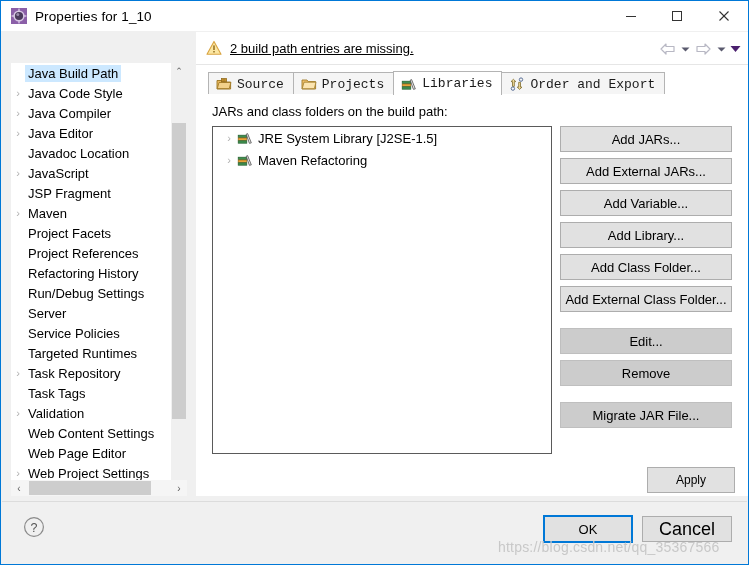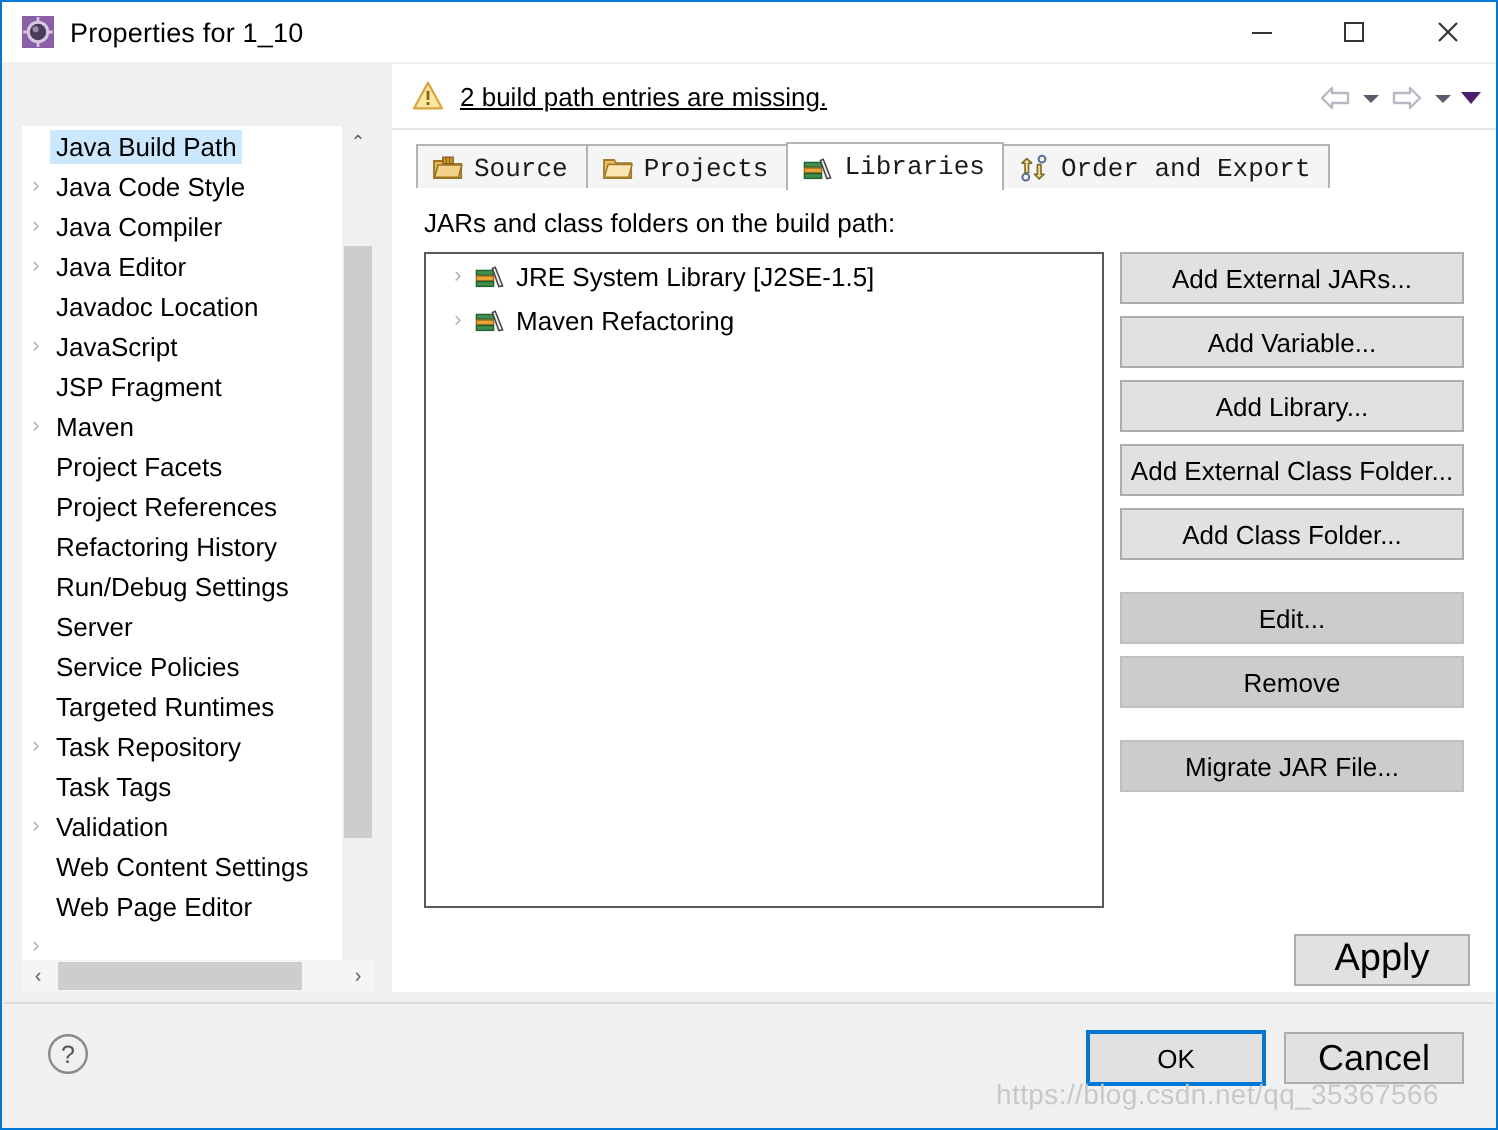--- a/index.html
+++ b/index.html
@@ -354,21 +354,21 @@
   #apply-btn {
     position: absolute;
     left: 646px;
     top: 466px;
     width: 88px;
     height: 26px;
     box-sizing: border-box;
     border: 1px solid #adadad;
     background: #e1e1e1;
     font-family: "Liberation Sans", sans-serif;
-    font-size: 19px;
+    font-size: 12px;
     color: #000;
     display: flex;
     align-items: center;
     justify-content: center;
   }
 
   
   #footer {
     position: absolute;
     left: 1px;
@@ -548,20 +548,21 @@
         <div class="tree-item">
           <span class="arrow"></span>
           <span class="label">Web Content Settings</span>
         </div>
         <div class="tree-item">
           <span class="arrow"></span>
           <span class="label">Web Page Editor</span>
         </div>
         <div class="tree-item">
           <span class="arrow">›</span>
+          <span class="label">Web Project Settings</span>
         </div>
       </div>
   </div>
 
   <div id="tree-vscroll">
     <div class="sb-arrow sb-up">⌃</div>
     <div id="tree-vthumb"></div>
     <div class="sb-arrow sb-down">⌄</div>
   </div>
 
@@ -671,25 +672,26 @@
                 <rect x="1.2" y="5.2" width="8.6" height="2.4" fill="#3f8f4f" stroke="#23602f" stroke-width="0.7"></rect>
                 <rect x="1.2" y="8" width="8.6" height="2.4" fill="#e8a33a" stroke="#9a6a16" stroke-width="0.7"></rect>
                 <rect x="1.2" y="10.8" width="8.6" height="2.4" fill="#3f8f4f" stroke="#23602f" stroke-width="0.7"></rect>
                 <path d="M10.6 3.6 L14.3 12.9 L12.4 13.3 L9.2 4.2 Z" fill="#f2f2f2" stroke="#4a4a4a" stroke-width="0.8"></path>
               </svg></span>
             <span>Maven Refactoring</span>
           </div>
         </div>
 
       <div id="side-buttons">
+          <button class="sbtn">Add JARs...</button>
           <button class="sbtn">Add External JARs...</button>
           <button class="sbtn">Add Variable...</button>
           <button class="sbtn">Add Library...</button>
+          <button class="sbtn">Add Class Folder...</button>
           <button class="sbtn">Add External Class Folder...</button>
-          <button class="sbtn">Add Class Folder...</button>
           <button class="sbtn disabled gap-top" disabled="">Edit...</button>
           <button class="sbtn disabled" disabled="">Remove</button>
           <button class="sbtn disabled gap-top" disabled="">Migrate JAR File...</button>
         </div>
     </div>
   </div>
 
   <button id="apply-btn">Apply</button>
 
   <div id="footer">

